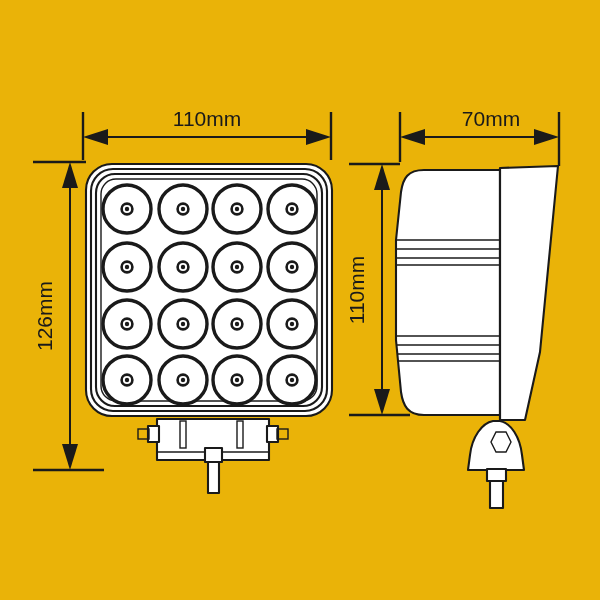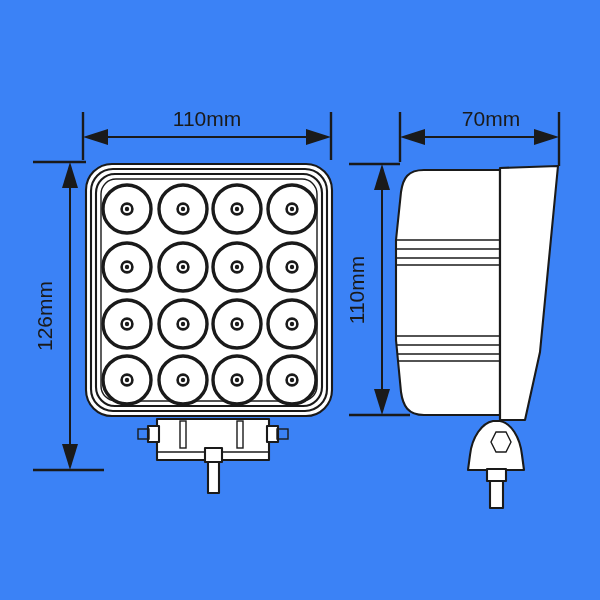--- a/index.html
+++ b/index.html
@@ -10,21 +10,21 @@
   body {
     width: 600px;
     height: 600px;
     font-family: "Liberation Sans", sans-serif;
     overflow: hidden;
   }
   #drawing-root {
     position: relative;
     width: 600px;
     height: 600px;
-    background: #3b82f6;
+    background: #eab308;
   }
   svg.sheet {
     display: block;
     width: 600px;
     height: 600px;
   }
   .dim-text {
     font-family: "Liberation Sans", sans-serif;
     font-size: 21px;
     fill: #1a1a1a;

